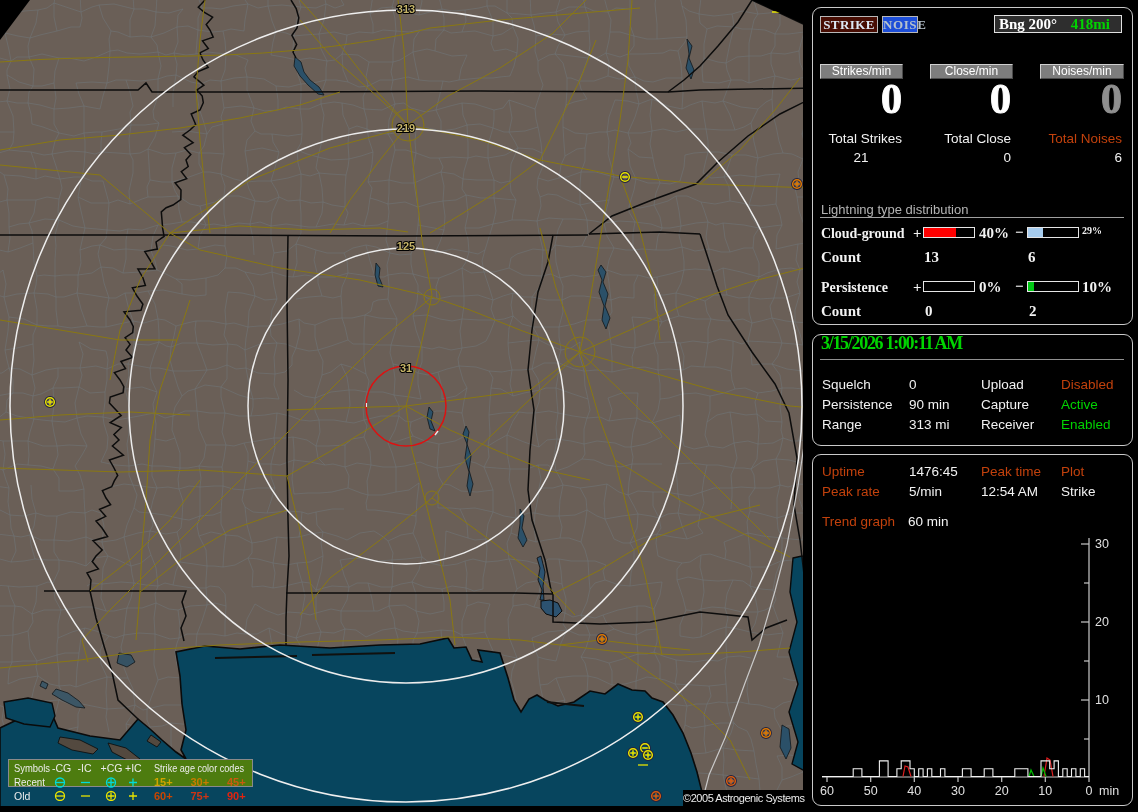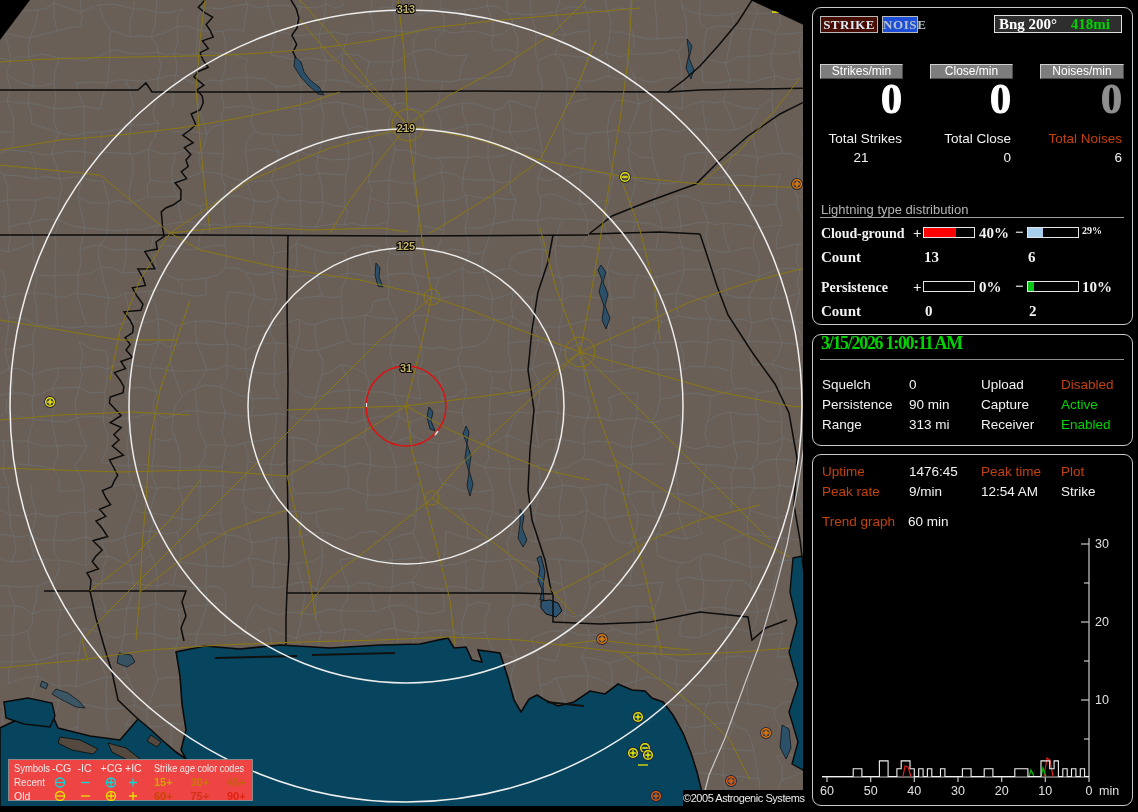--- a/index.html
+++ b/index.html
@@ -151,21 +151,21 @@
       <path d="M763.2 733H768.8M766 730.2V735.8" stroke="#e07a00" stroke-width="1.5" fill="none"></path>
       <circle cx="602" cy="639" r="4.3" fill="none" stroke="#23233f" stroke-width="3.2"></circle>
       <circle cx="602" cy="639" r="4.3" fill="none" stroke="#e07a00" stroke-width="1.5"></circle>
       <path d="M599.2 639H604.8M602 636.2V641.8" stroke="#e07a00" stroke-width="1.5" fill="none"></path>
       <path d="M772 12H782" stroke="#e8e400" stroke-width="1.5"></path>
 <path d="M0 0 L30 0 L0 40 Z" fill="#000"></path>
       <path d="M752 0 L812 0 L812 28 Z" fill="#000"></path>
 </svg>
   </div>
 
-<div class="abs" style="left:8px;top:759px;width:245px;height:42px;background:#ef4444;border:1px solid #8a8a8a;font-size:11px;color:#ececec;line-height:13px">
+<div class="abs" style="left:8px;top:759px;width:245px;height:28px;background:#4d7c0f;border:1px solid #8a8a8a;font-size:11px;color:#ececec;line-height:13px">
 <svg width="243" height="41" style="position:absolute;left:0;top:0" font-family="Liberation Sans, sans-serif">
 <text x="5" y="12" fill="#ececec" font-size="10.5" textLength="36" lengthAdjust="spacingAndGlyphs">Symbols</text>
 <text x="43" y="12" fill="#ececec" font-size="10.5">-CG</text>
 <text x="68.5" y="12" fill="#ececec" font-size="10.5">-IC</text>
 <text x="91.5" y="12" fill="#ececec" font-size="10.5">+CG</text>
 <text x="116" y="12" fill="#ececec" font-size="10.5">+IC</text>
 <text x="145" y="12" fill="#ececec" font-size="10.5" textLength="90" lengthAdjust="spacingAndGlyphs">Strike age color codes</text>
 <text x="5" y="26" fill="#ececec" font-size="10.5" textLength="31" lengthAdjust="spacingAndGlyphs">Recent</text>
 <text x="5" y="39.5" fill="#ececec" font-size="10.5">Old</text>
 <g stroke="#00dcdc" stroke-width="1.3" fill="none">
@@ -263,21 +263,21 @@
 <div class="abs white" style="left:909px;top:417px;font-size:13.5px">313 mi</div>
 <div class="abs white" style="left:981px;top:417px;font-size:13.5px">Receiver</div>
 <div class="abs green" style="left:1061px;top:417px;font-size:13.5px">Enabled</div>
 
 <div class="panel" style="top:454px;height:352px"></div>
 <div class="abs gray" style="left:822px;top:464px;font-size:13.5px">Uptime</div>
 <div class="abs white" style="left:909px;top:464px;font-size:13.5px">1476:45</div>
 <div class="abs gray" style="left:981px;top:464px;font-size:13.5px">Peak time</div>
 <div class="abs gray" style="left:1061px;top:464px;font-size:13.5px">Plot</div>
 <div class="abs gray" style="left:822px;top:484px;font-size:13.5px">Peak rate</div>
-<div class="abs white" style="left:909px;top:484px;font-size:13.5px">9/min</div>
+<div class="abs white" style="left:909px;top:484px;font-size:13.5px">5/min</div>
 <div class="abs white" style="left:981px;top:484px;font-size:13.5px">12:54 AM</div>
 <div class="abs white" style="left:1061px;top:484px;font-size:13.5px">Strike</div>
 <div class="abs gray" style="left:822px;top:514px;font-size:13.5px">Trend graph</div>
 <div class="abs white" style="left:908px;top:514px;font-size:13.5px">60 min</div>
 <svg width="326" height="280" viewBox="812 532 326 280" style="position:absolute;left:812px;top:532px">
     <path d="M1089 538 V777 M822 777 H1089" stroke="#c8c8c8" stroke-width="1.2" fill="none"></path>
     <path d="M1081 544 H1089" stroke="#c8c8c8" stroke-width="1.2"></path>
     <text x="1095" y="548" font-family="Liberation Sans, sans-serif" font-size="12.5" fill="#e0e0e0">30</text>
     <path d="M1084 583 H1089" stroke="#c8c8c8" stroke-width="1.2"></path>
     <path d="M1081 622 H1089" stroke="#c8c8c8" stroke-width="1.2"></path>

